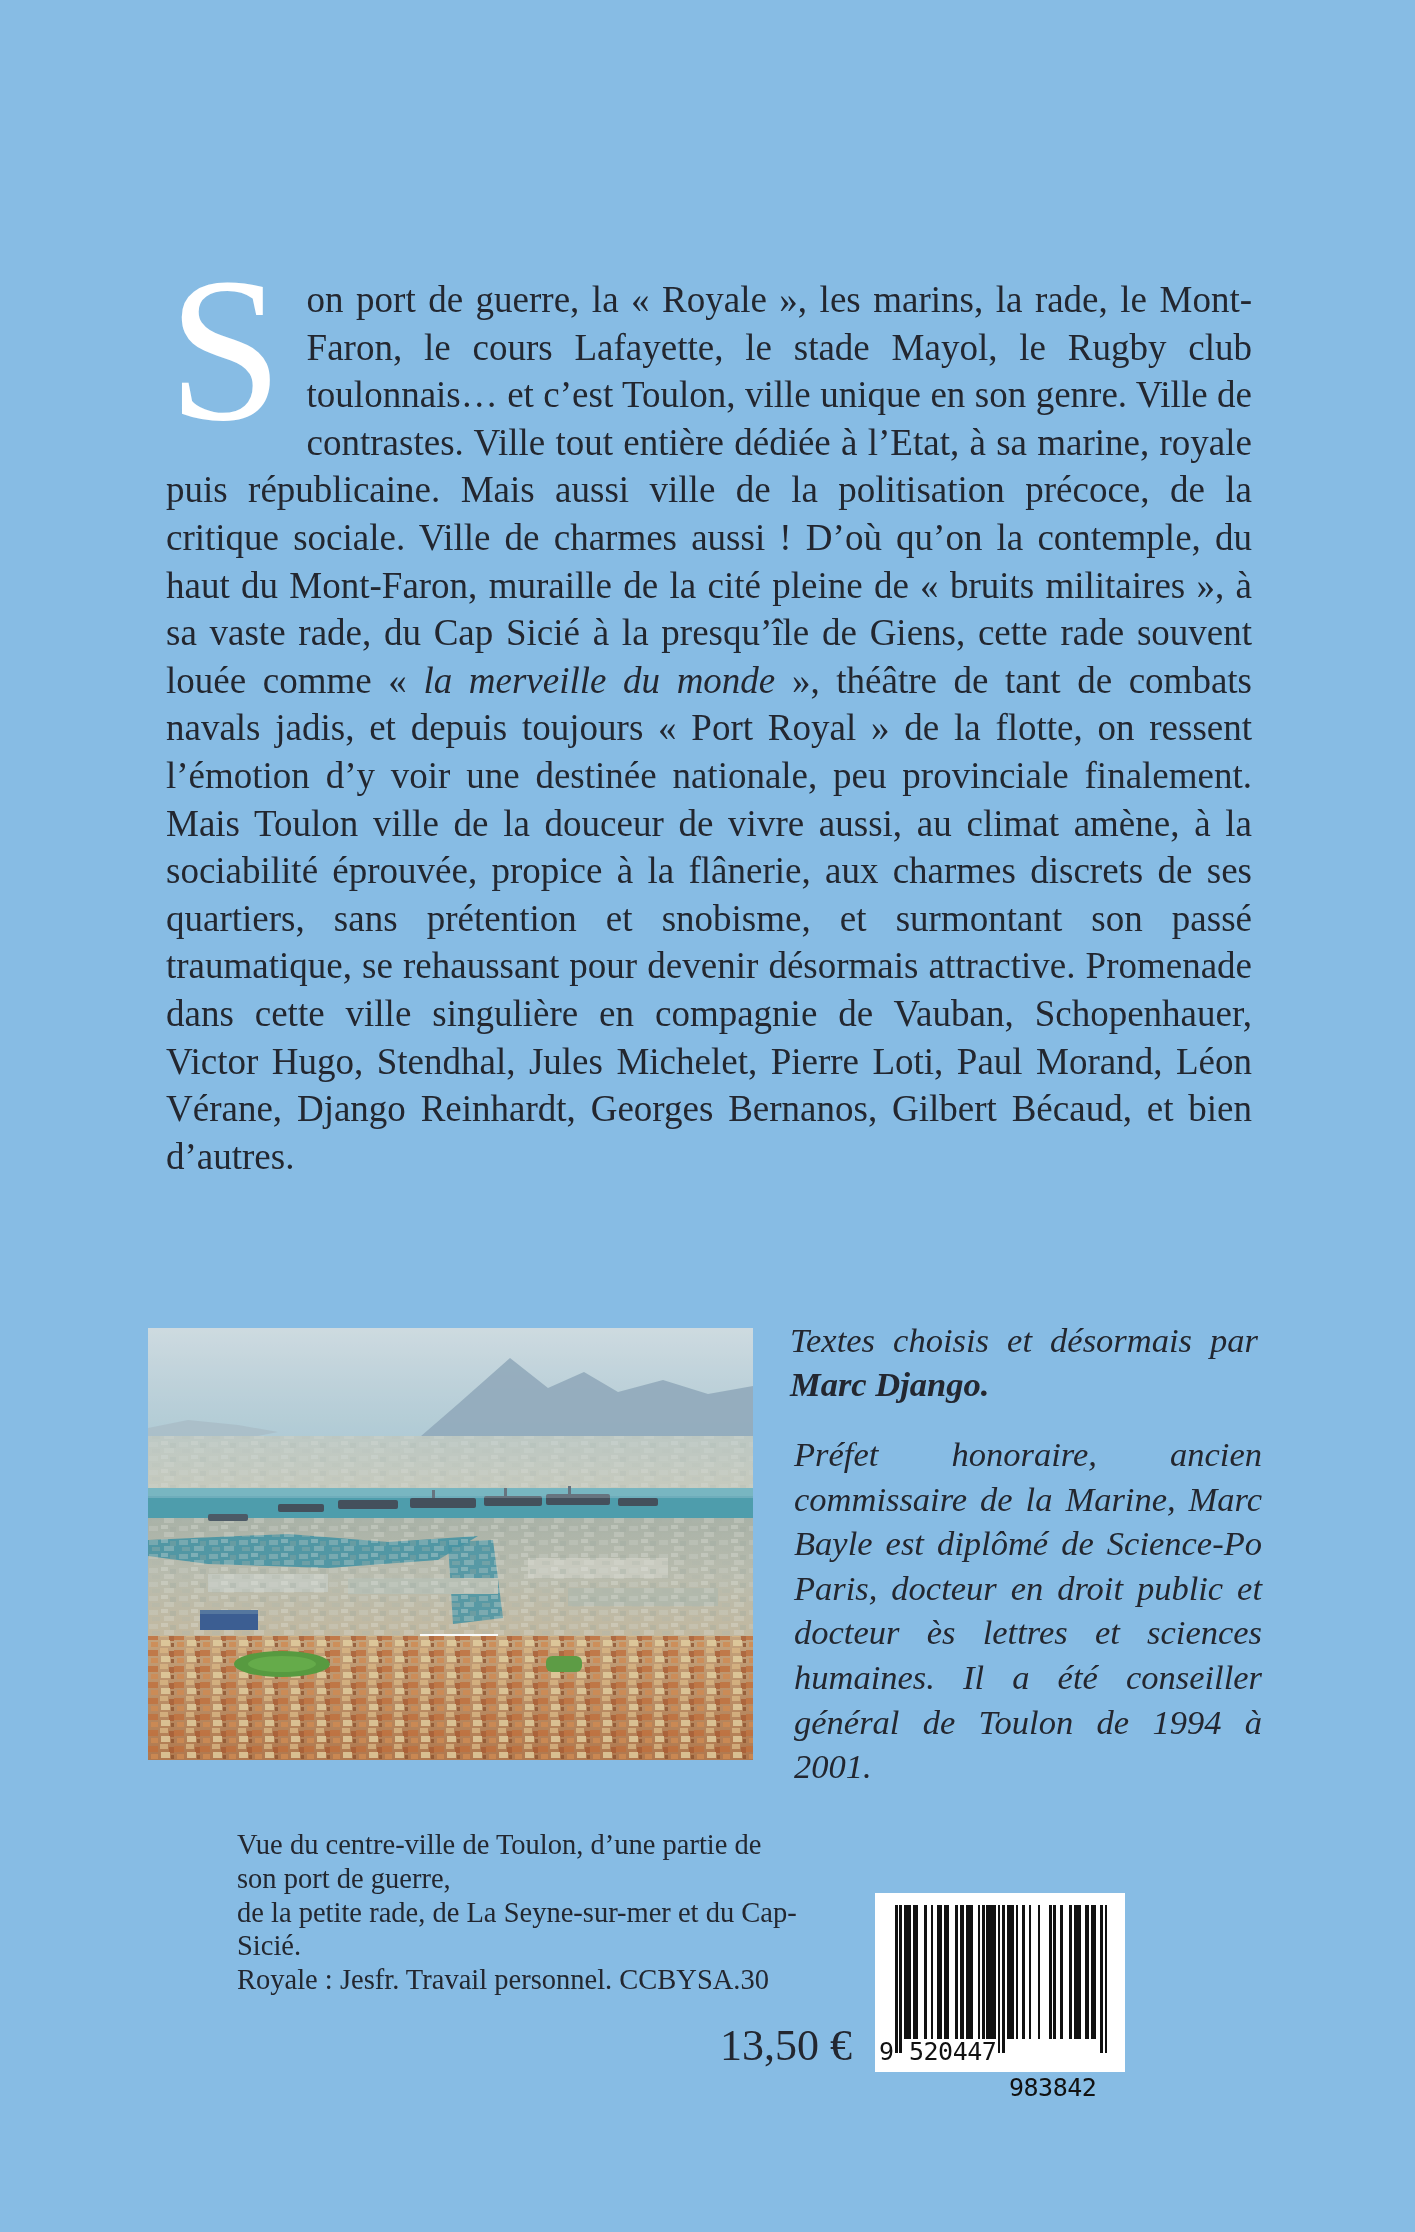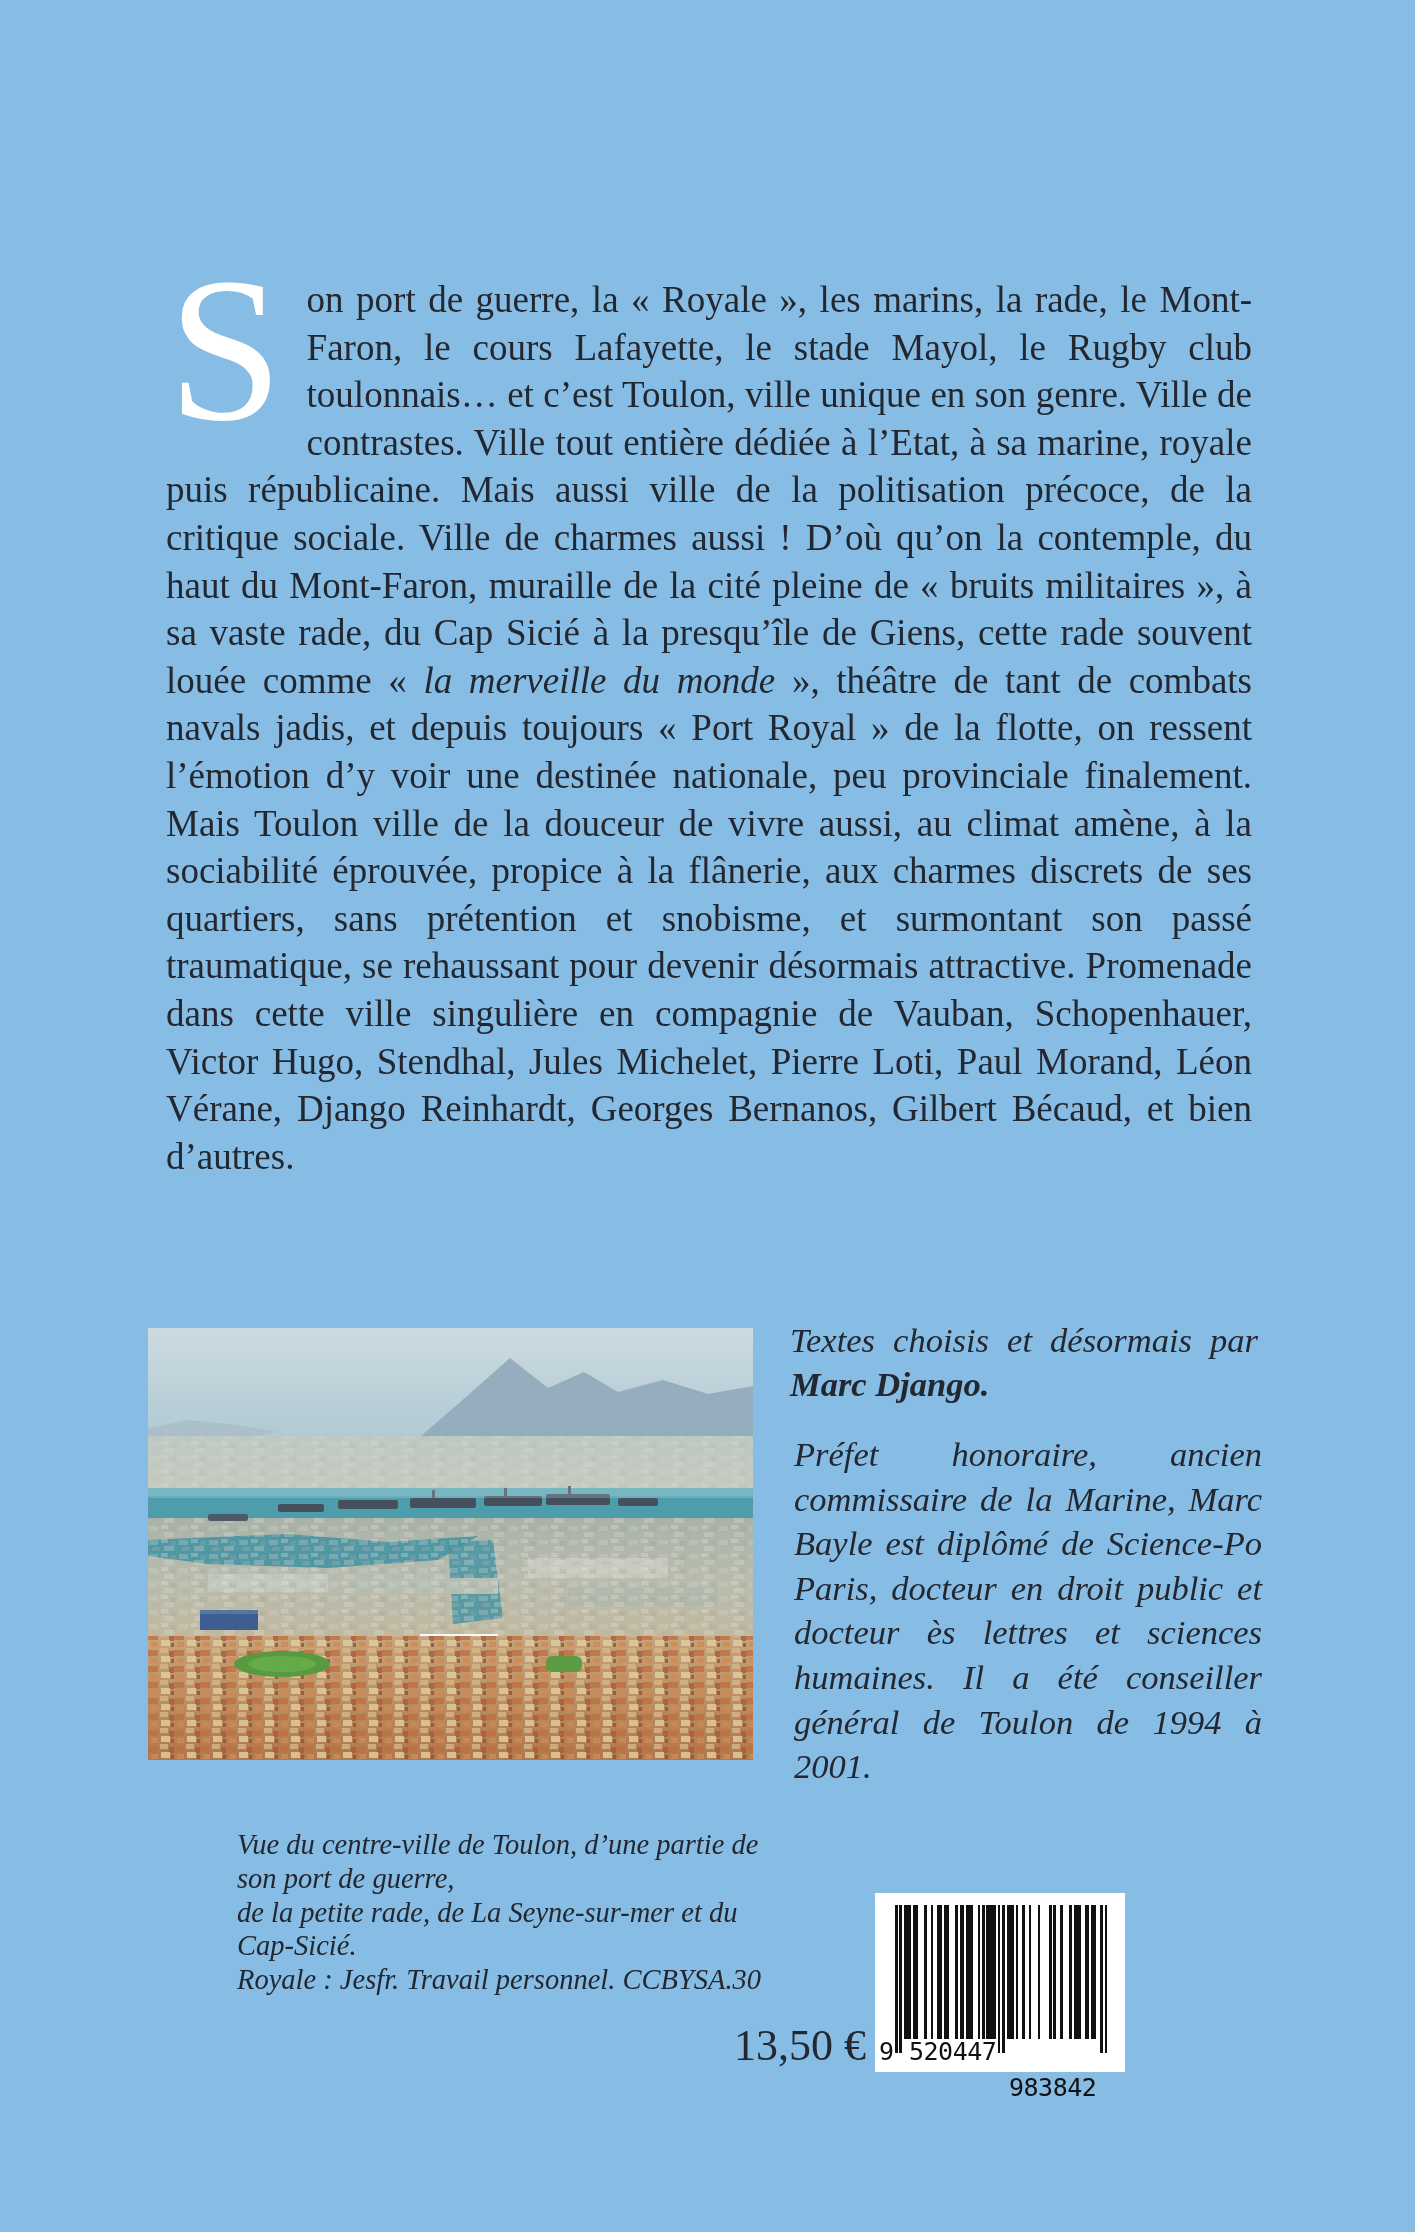--- a/index.html
+++ b/index.html
@@ -39,26 +39,26 @@
   }
   .credit strong{font-weight:bold;}
   .bio{
     position:absolute;left:790px;top:1428px;width:468px;
     font-size:34.5px;line-height:44.6px;font-style:italic;
     text-align:justify;margin:4px;
   }
   
   .caption{
     position:absolute;left:237px;top:1828px;width:560px;
-    font-size:28.5px;line-height:33.8px;font-style:italic;
+    font-size:28.5px;line-height:33.8px;
   }
   
   .price{
     position:absolute;left:720px;top:2020px;width:160px;
-    font-size:44px;text-align:center;
+    font-size:44px;text-align:left;
   }
   
   .barcode{
     position:absolute;left:875px;top:1893px;width:250px;height:179px;
     background:#ffffff;
   }
   .bars{position:absolute;left:20px;top:12px;width:212px;height:160px;}
   .bars span{position:absolute;top:0;background:#111;}
   .bc-digits{position:absolute;top:144px;left:0;width:100%;height:32px;
     font-family:"DejaVu Sans Mono",monospace;font-size:25px;color:#111;}

